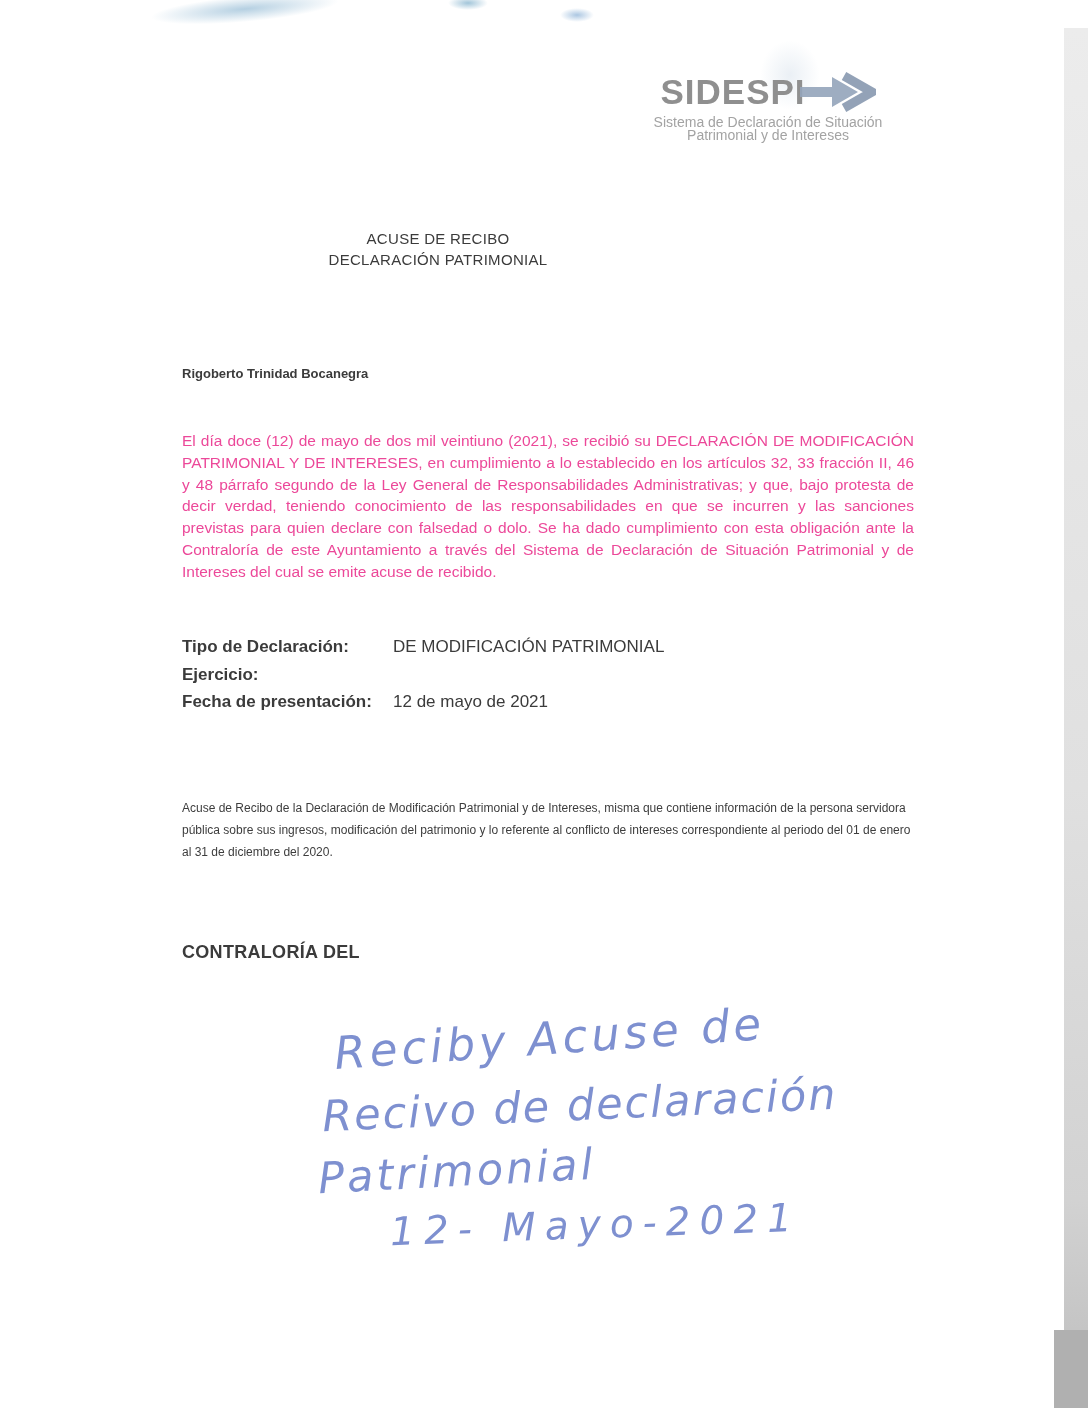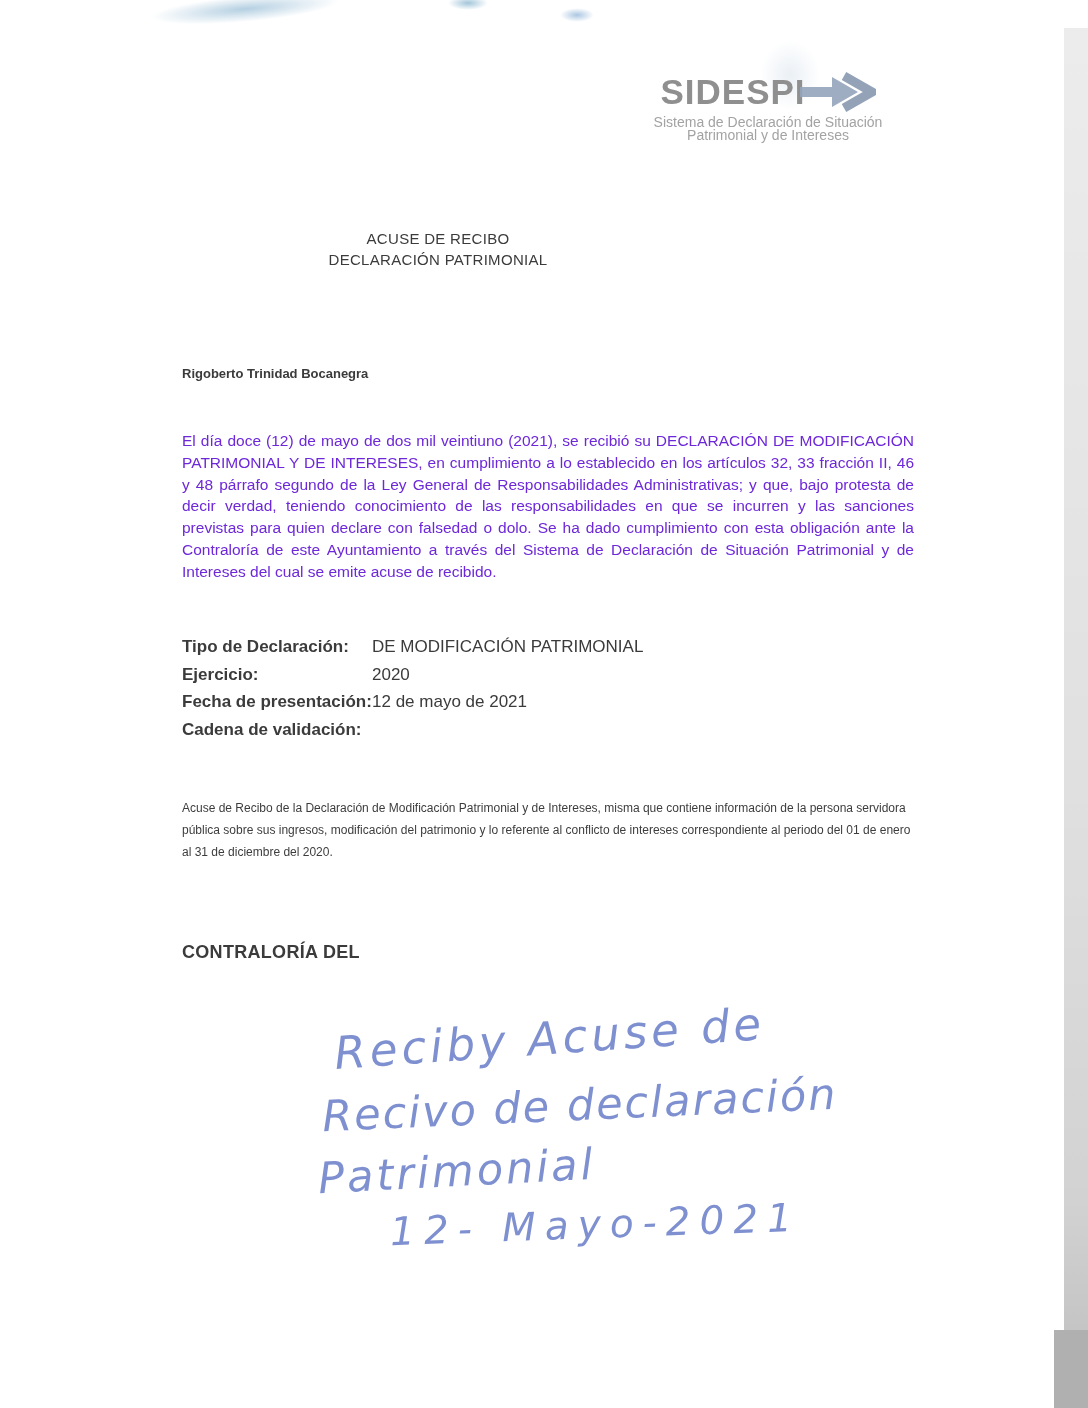--- a/index.html
+++ b/index.html
@@ -92,32 +92,32 @@
     font-weight: bold;
   }
 
   .body-par {
     position: absolute;
     left: 182px; top: 430px;
     width: 732px;
     font-size: 15.5px;
     line-height: 21.8px;
     text-align: justify;
-    color: #6d28d9;
+    color: #ec4899;
   }
 
   .fields {
     position: absolute;
     left: 182px; top: 637px;
     width: 740px;
     font-size: 17px;
   }
   .field-row { display: flex; margin-bottom: 7.5px; }
   .field-label { width: 190px; font-weight: bold; flex: 0 0 auto; }
-  .field-value { flex: 1 1 auto; }
+  .field-value { flex: 1 1 auto; margin-left: 21px; }
 
   .closing {
     position: absolute;
     left: 182px; top: 798px;
     width: 740px;
     font-size: 12px;
     line-height: 21.8px;
     color: #3d3d3d;
   }
 
@@ -179,29 +179,24 @@
 
   <p class="body-par">El día doce (12) de mayo de dos mil veintiuno (2021), se recibió su DECLARACIÓN DE MODIFICACIÓN PATRIMONIAL Y DE INTERESES, en cumplimiento a lo establecido en los artículos 32, 33 fracción II, 46 y 48 párrafo segundo de la Ley General de Responsabilidades Administrativas; y que, bajo protesta de decir verdad, teniendo conocimiento de las responsabilidades en que se incurren y las sanciones previstas para quien declare con falsedad o dolo. Se ha dado cumplimiento con esta obligación ante la Contraloría de este Ayuntamiento a través del Sistema de Declaración de Situación Patrimonial y de Intereses del cual se emite acuse de recibido.</p>
 
   <div class="fields">
     <div class="field-row">
       <span class="field-label">Tipo de Declaración:</span>
       <span class="field-value">DE MODIFICACIÓN PATRIMONIAL</span>
     </div>
     <div class="field-row">
       <span class="field-label">Ejercicio:</span>
-      <span class="field-value">2020</span>
     </div>
     <div class="field-row">
       <span class="field-label">Fecha de presentación:</span>
       <span class="field-value">12 de mayo de 2021</span>
-    </div>
-    <div class="field-row">
-      <span class="field-label">Cadena de validación:</span>
-      <span class="field-value"></span>
     </div>
   </div>
 
   <p class="closing">Acuse de Recibo de la Declaración de Modificación Patrimonial y de Intereses, misma que contiene información de la persona servidora pública sobre sus ingresos, modificación del patrimonio y lo referente al conflicto de intereses correspondiente al periodo del 01 de enero al 31 de diciembre del 2020.</p>
 
   <div class="contraloria">CONTRALORÍA DEL</div>
 
   <div class="hw hw1">Reciby Acuse de</div>
   <div class="hw hw2">Recivo de declaración</div>
   <div class="hw hw3">Patrimonial</div>

